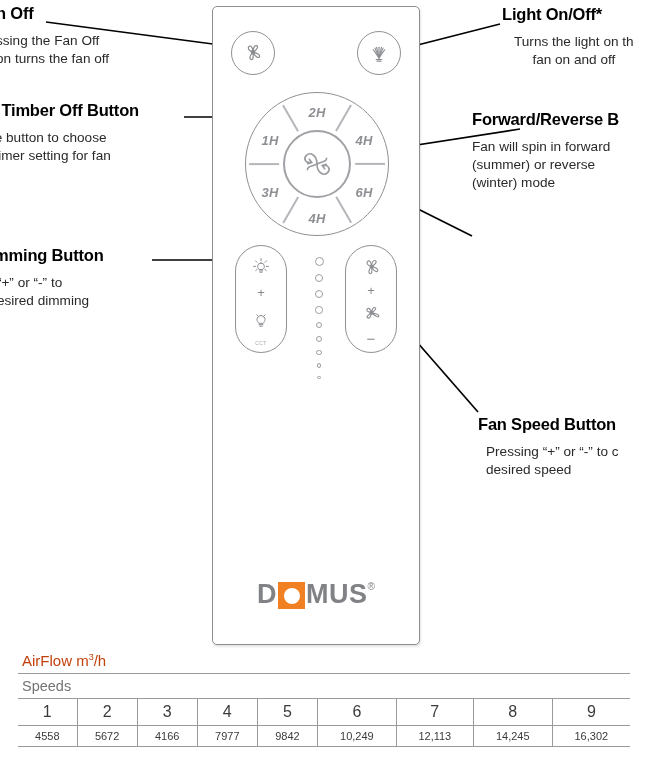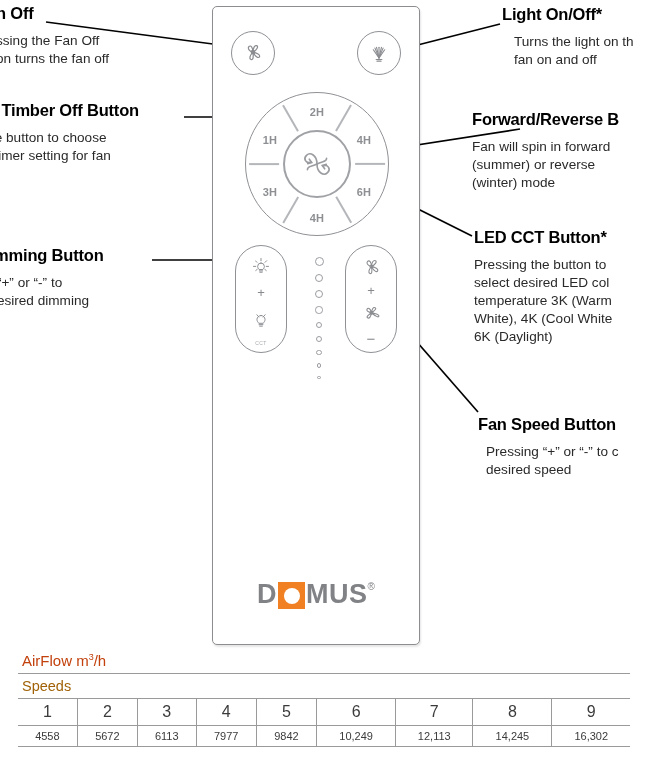--- a/index.html
+++ b/index.html
@@ -66,26 +66,27 @@
   }
   #dial .spoke {
     position: absolute;
     left: 71px; top: 4px;
     width: 2.2px; height: 30px;
     background: #b4b6ba;
     transform-origin: 1.1px 68px;
   }
   #dial .seglabel {
     position: absolute;
-    font-size: 11px;
+    font-size: 13px;
     color: #8d8f93;
     font-weight: bold;
     letter-spacing: 0.2px;
     transform: translate(-50%, -50%);
     white-space: nowrap;
+    font-style: italic;
   }
 
   
   .pill {
     position: absolute;
     width: 52px; height: 108px;
     border: 1.6px solid #8f9195;
     border-radius: 26px;
     background: #fff;
     display: flex; flex-direction: column;
@@ -137,21 +138,21 @@
   
   #tablewrap { position: absolute; left: 18px; top: 650px; width: 612px; }
   #tablewrap .tcap {
     font-size: 15px; color: #c2410c;
     padding: 2px 4px 4px 4px;
     border-bottom: 1.3px solid #9a9a9a;
     font-family: "Liberation Sans", sans-serif;
   }
   #tablewrap .tcap sup { font-size: 9px; }
   #tablewrap .tsub {
-    font-size: 14.5px; color: #a16207;
+    font-size: 14.5px; color: #737373;
     padding: 4px 4px 4px 4px;
     border-bottom: 1.3px solid #9a9a9a;
   }
   table.grid { width: 100%; border-collapse: collapse; }
   table.grid td {
     text-align: center;
     font-size: 16px;
     color: #3b3b3b;
     padding: 4px 2px;
     border-right: 1.2px solid #9a9a9a;
@@ -201,39 +202,31 @@
   </div>
 
   <div class="callout" style="left:-22px; top:246px;">
     <div class="ctitle"> Dimming Button</div>
     <div class="cbody">ng “+” or “-” to
 e desired dimming</div>
   </div>
 
   <div class="callout" style="left:502px; top:5px;">
     <div class="ctitle">Light On/Off*</div>
-    <div class="cbody" style="margin-left:12px; ">Turns the light on th
+    <div class="cbody" style="margin-left:12px; text-align:center;">Turns the light on th
 fan on and off</div>
   </div>
 
   <div class="callout" style="left:472px; top:110px;">
     <div class="ctitle">Forward/Reverse B</div>
     <div class="cbody">Fan will spin in forward
 (summer) or reverse
 (winter) mode</div>
   </div>
 
-  <div class="callout" style="left:474px; top:228px;">
-    <div class="ctitle">LED CCT Button*</div>
-    <div class="cbody">Pressing the button to
-select desired LED col
-temperature 3K (Warm
-White), 4K (Cool White
-6K (Daylight)</div>
-  </div>
 
   <div class="callout" style="left:478px; top:415px;">
     <div class="ctitle">Fan Speed Button</div>
     <div class="cbody" style="margin-left:8px;">Pressing “+” or “-” to c
 desired speed</div>
   </div>
 
   <div id="remote">
 
     <div class="rbtn-circle" style="left:18px; top:24px;">
@@ -368,21 +361,21 @@
         <td>4</td>
         <td>5</td>
         <td>6</td>
         <td>7</td>
         <td>8</td>
         <td>9</td>
       </tr>
       <tr class="vals">
         <td>4558</td>
         <td>5672</td>
-        <td>6113</td>
+        <td>4166</td>
         <td>7977</td>
         <td>9842</td>
         <td>10,249</td>
         <td>12,113</td>
         <td>14,245</td>
         <td>16,302</td>
       </tr>
     </tbody>
       </table>
   </div>

